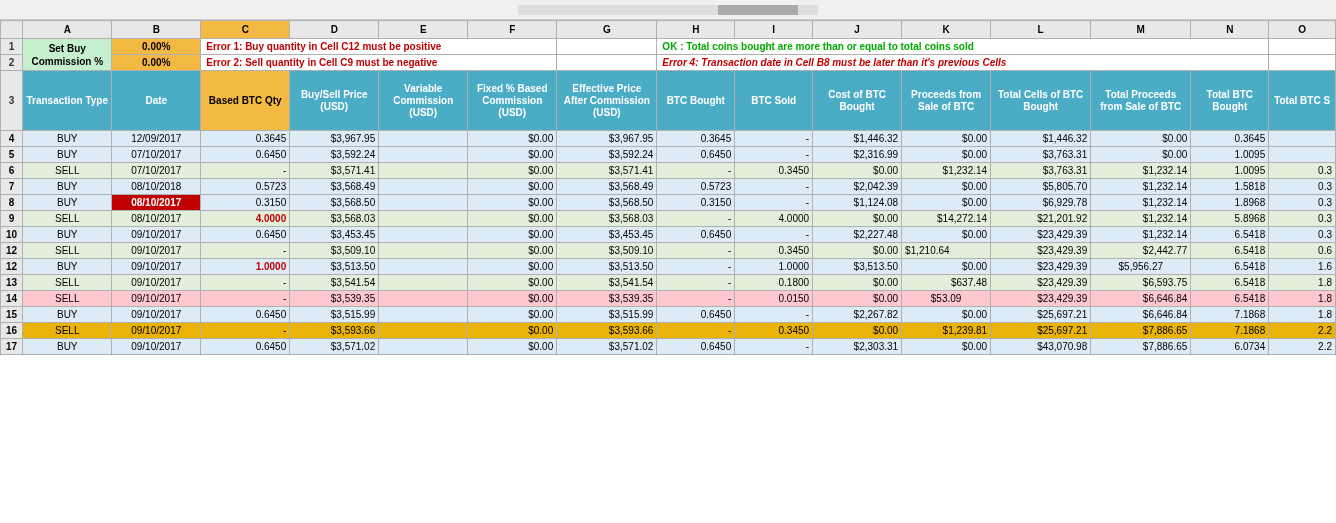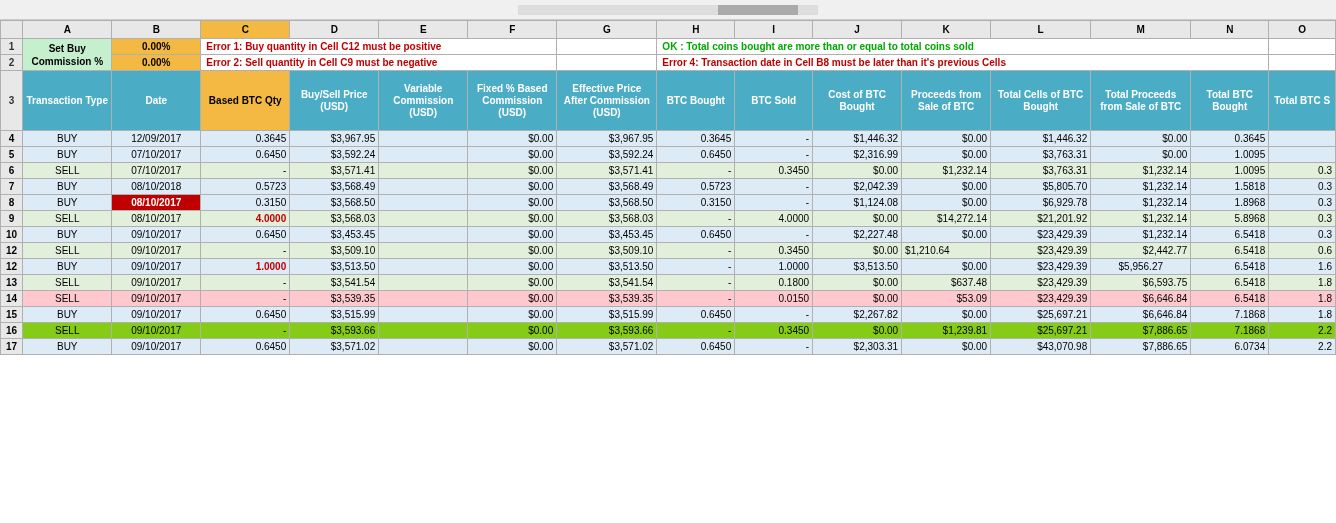--- a/index.html
+++ b/index.html
@@ -22,21 +22,21 @@
     .col-rn { width: 20px; background: #e8e8e8; }
 
     
     .row-num { background: #e8e8e8; font-weight: bold; text-align: center; color: #333; }
 
     
     .cell-green-label { background: #c6efce; font-weight: bold; font-size: 10px; text-align: center; }
     .cell-orange-value { background: #f4b942; font-weight: bold; text-align: center; }
     .cell-error { color: #c00000; font-weight: bold; font-size: 10px; }
     .cell-ok { color: #00aa00; font-weight: bold; font-size: 10px; }
-    .cell-error4 { color: #c00000; font-weight: bold; font-size: 10px; }
+    .cell-error4 { color: #c00000; font-weight: bold; font-size: 10px; font-style: italic; }
 
     
     .tbl-header { background: #4bacc6; color: white; font-weight: bold; font-size: 10px; text-align: center; vertical-align: middle; }
 
     
     .col-letters td { background: #e8e8e8; font-weight: bold; text-align: center; border: 1px solid #b0b0b0; height: 18px; }
     .col-letters td.selected-col { background: #f4b942; }
 
     
     .top-bar { height: 20px; background: #f0f0f0; border-bottom: 1px solid #ccc; display: flex; align-items: center; justify-content: center; }
@@ -338,21 +338,21 @@
           <td>SELL</td>
           <td>09/10/2017</td>
           <td style="text-align: right;">-</td>
           <td style="text-align: right;">$3,539.35</td>
           <td></td>
           <td style="text-align: right;">$0.00</td>
           <td style="text-align: right;">$3,539.35</td>
           <td style="text-align: right;">-</td>
           <td style="text-align: right;">0.0150</td>
           <td style="text-align: right;">$0.00</td>
-          <td style="text-align: right;">$53.09</td>
+          <td style="">$53.09</td>
           <td style="text-align: right;">$23,429.39</td>
           <td style="text-align: right;">$6,646.84</td>
           <td style="text-align: right;">6.5418</td>
           <td style="text-align: right;">1.8</td>
         </tr>
         <tr style="background: rgb(221, 235, 247);">
           <td style="background: rgb(232, 232, 232); font-weight: bold; text-align: center;">15</td>
           <td>BUY</td>
           <td>09/10/2017</td>
           <td style="text-align: right;">0.6450</td>
@@ -362,21 +362,21 @@
           <td style="text-align: right;">$3,515.99</td>
           <td style="text-align: right;">0.6450</td>
           <td style="text-align: right;">-</td>
           <td style="text-align: right;">$2,267.82</td>
           <td style="text-align: right;">$0.00</td>
           <td style="text-align: right;">$25,697.21</td>
           <td style="text-align: right;">$6,646.84</td>
           <td style="text-align: right;">7.1868</td>
           <td style="text-align: right;">1.8</td>
         </tr>
-        <tr style="background: #84cc16;">
+        <tr style="background: #eab308;">
           <td style="background: rgb(232, 232, 232); font-weight: bold; text-align: center;">16</td>
           <td>SELL</td>
           <td>09/10/2017</td>
           <td style="text-align: right;">-</td>
           <td style="text-align: right;">$3,593.66</td>
           <td></td>
           <td style="text-align: right;">$0.00</td>
           <td style="text-align: right;">$3,593.66</td>
           <td style="text-align: right;">-</td>
           <td style="text-align: right;">0.3450</td>

